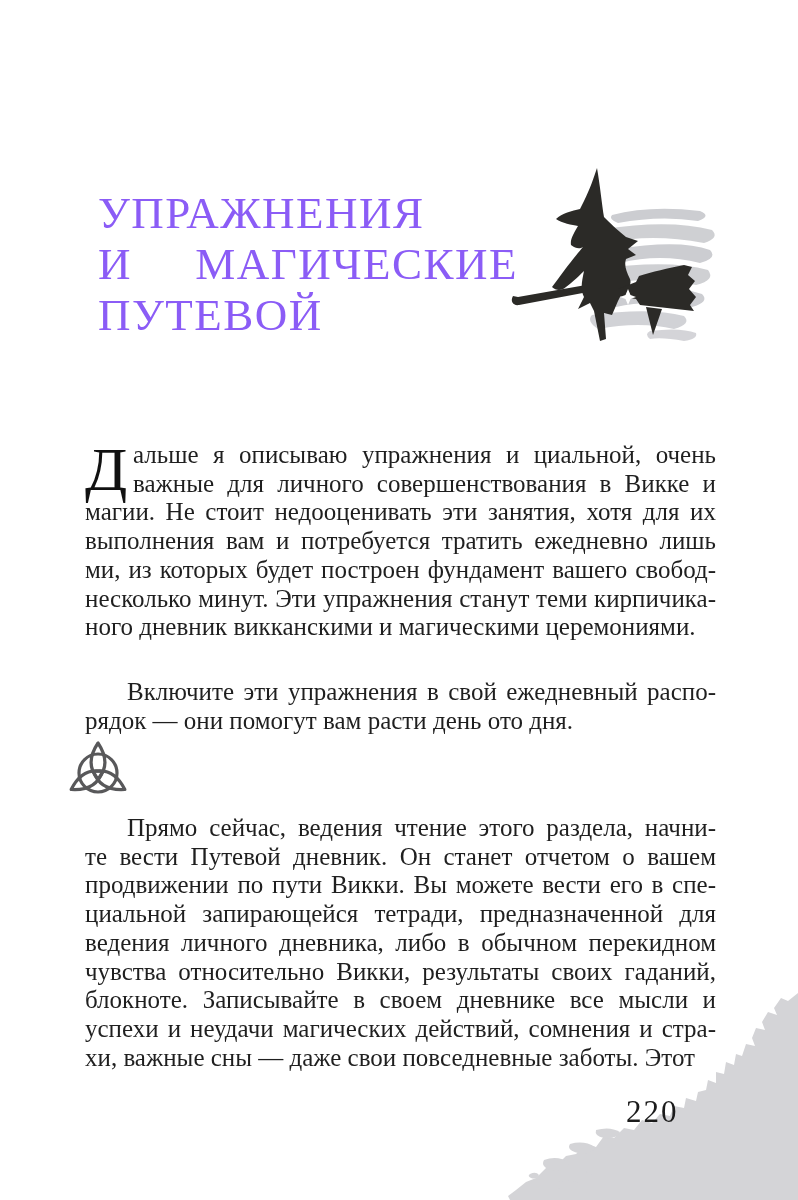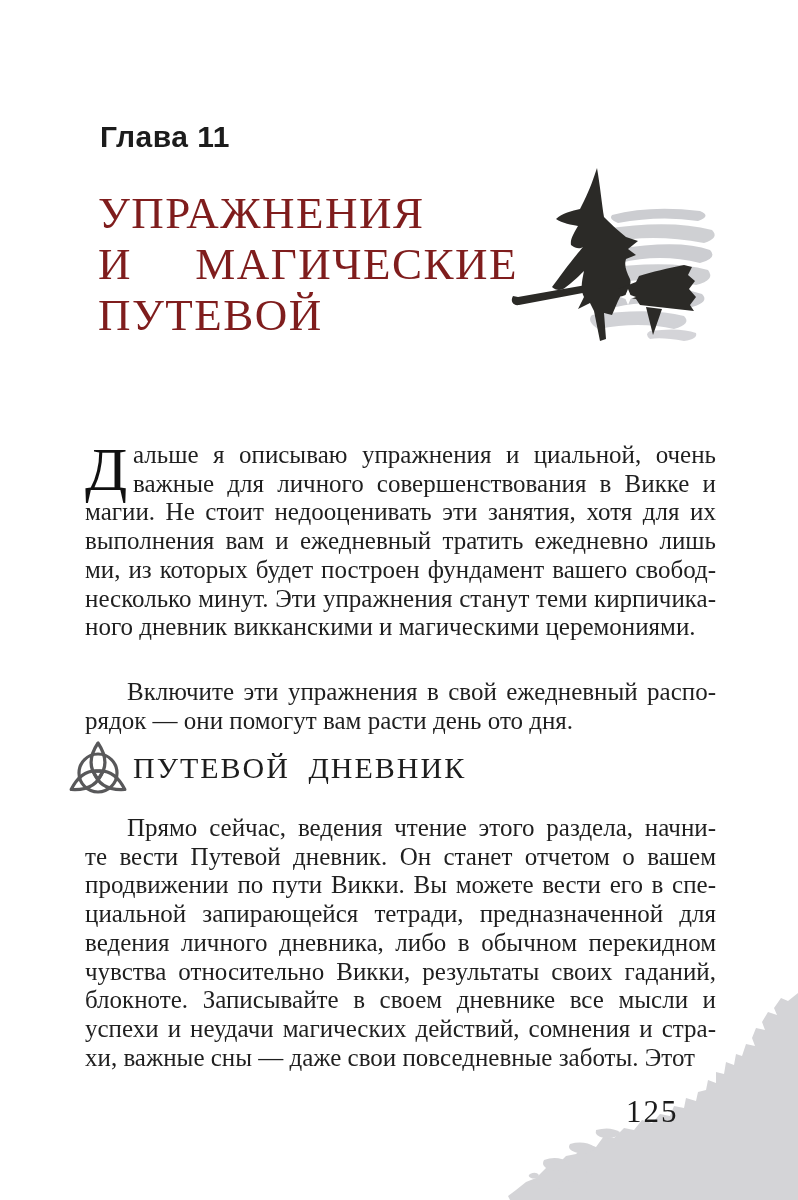--- a/index.html
+++ b/index.html
@@ -9,21 +9,21 @@
   }
   
   #chapter-label{
     position:absolute;left:100px;top:120px;
     font-family:"Liberation Sans","DejaVu Sans",sans-serif;
     font-weight:700;font-size:30px;color:#1c1c1c;letter-spacing:.5px;
   }
   
   #chapter-title{
     position:absolute;left:98px;top:188px;width:420px;
-    font-size:45px;line-height:51px;letter-spacing:1.5px;color:#7f1d1d;
+    font-size:45px;line-height:51px;letter-spacing:1.5px;color:#8b5cf6;
   }
   #chapter-title .jline{text-align:left;white-space:nowrap;}
   
   .bodytext{
     position:absolute;left:85px;width:631px;
     font-size:25px;line-height:28.7px;color:#1f1f1f;
   }
   .jline{
     text-align:justify;text-align-last:justify;
     white-space:nowrap;overflow:hidden;
@@ -52,21 +52,20 @@
   }
   
   #witch-illustration{position:absolute;left:500px;top:155px;}
   #coastline{position:absolute;left:500px;top:960px;}
 </style>
 </head>
 <body>
 
 <div id="page">
 
-  <div id="chapter-label">Глава 11</div>
 
   <div id="chapter-title">
       <div class="jline">УПРАЖНЕНИЯ</div>
       <div class="jline">И МАГИЧЕСКИЕ</div>
       <div class="jline last">ПУТЕВОЙ</div>
     </div>
 
   <svg id="witch-illustration" width="220" height="190" viewBox="0 0 220 190">
     <g fill="#cccdd1">
       <path d="M112,60 Q150,50 200,56 Q212,61 198,66 Q160,60 118,68 Q108,64 112,60 Z"></path>
@@ -109,42 +108,41 @@
     </g>
     <path fill="#ffffff" d="M128,134 L130.5,140 L136,142 L130.5,144 L128,150 L125.5,144 L120,142 L125.5,140 Z"></path>
   </svg>
 
   <div id="para-intro-1" class="bodytext">
     <span class="dropcap">Д</span>
     <div>
         <div class="jline">альше я описываю упражнения и циальной, очень</div>
         <div class="jline">важные для личного совершенствования в Викке и</div>
         <div class="jline">магии. Не стоит недооценивать эти занятия, хотя для их</div>
-        <div class="jline">выполнения вам и ежедневный тратить ежедневно лишь</div>
+        <div class="jline">выполнения вам и потребуется тратить ежедневно лишь</div>
         <div class="jline">ми, из которых будет построен фундамент вашего свобод-</div>
         <div class="jline">несколько минут. Эти упражнения станут теми кирпичика-</div>
         <div class="jline last">ного дневник викканскими и магическими церемониями.</div>
       </div>
   </div>
 
   <div id="para-intro-2" class="bodytext">
       <div class="jline indent">Включите эти упражнения в свой ежедневный распо-</div>
       <div class="jline last">рядок — они помогут вам расти день ото дня.</div>
     </div>
 
   <div id="section-row">
     <svg id="triquetra" width="68" height="70" viewBox="0 0 68 70">
       <g fill="none" stroke="#58585a" stroke-width="3.2" stroke-linejoin="round">
         <path d="M34,7 C26,19 24,32 34,43 C44,32 42,19 34,7 Z"></path>
         <path d="M34,7 C26,19 24,32 34,43 C44,32 42,19 34,7 Z" transform="rotate(120 34 38)"></path>
         <path d="M34,7 C26,19 24,32 34,43 C44,32 42,19 34,7 Z" transform="rotate(240 34 38)"></path>
         <circle cx="34" cy="37" r="19"></circle>
       </g>
     </svg>
-    <div id="section-heading">ПУТЕВОЙ ДНЕВНИК</div>
   </div>
 
   <div id="para-journal" class="bodytext">
       <div class="jline indent">Прямо сейчас, ведения чтение этого раздела, начни-</div>
       <div class="jline">те вести Путевой дневник. Он станет отчетом о вашем</div>
       <div class="jline">продвижении по пути Викки. Вы можете вести его в спе-</div>
       <div class="jline">циальной запирающейся тетради, предназначенной для</div>
       <div class="jline">ведения личного дневника, либо в обычном перекидном</div>
       <div class="jline">чувства относительно Викки, результаты своих гаданий,</div>
       <div class="jline">блокноте. Записывайте в своем дневнике все мысли и</div>
@@ -164,15 +162,15 @@
       <path d="M96,170 Q110,166 120,172 Q118,179 104,178 Q94,176 96,170 Z"></path>
       <path d="M70,184 Q84,180 95,187 Q92,195 78,193 Q66,190 70,184 Z"></path>
       <path d="M44,200 Q58,195 70,203 Q66,212 52,210 Q40,207 44,200 Z"></path>
       <path d="M58,222 Q70,218 80,224 Q77,232 64,230 Q54,228 58,222 Z"></path>
       <path d="M30,214 q6,-3 9,1 q-2,5 -8,3 q-4,-2 -1,-4 Z"></path>
       <path d="M88,210 q5,-3 8,1 q-2,4 -7,3 q-4,-2 -1,-4 Z"></path>
       <path d="M140,166 q6,-3 9,1 q-2,5 -8,3 q-4,-2 -1,-4 Z"></path>
     </g>
   </svg>
 
-  <div id="page-number">125</div>
+  <div id="page-number">220</div>
 
 </div>
 
 </body></html>

